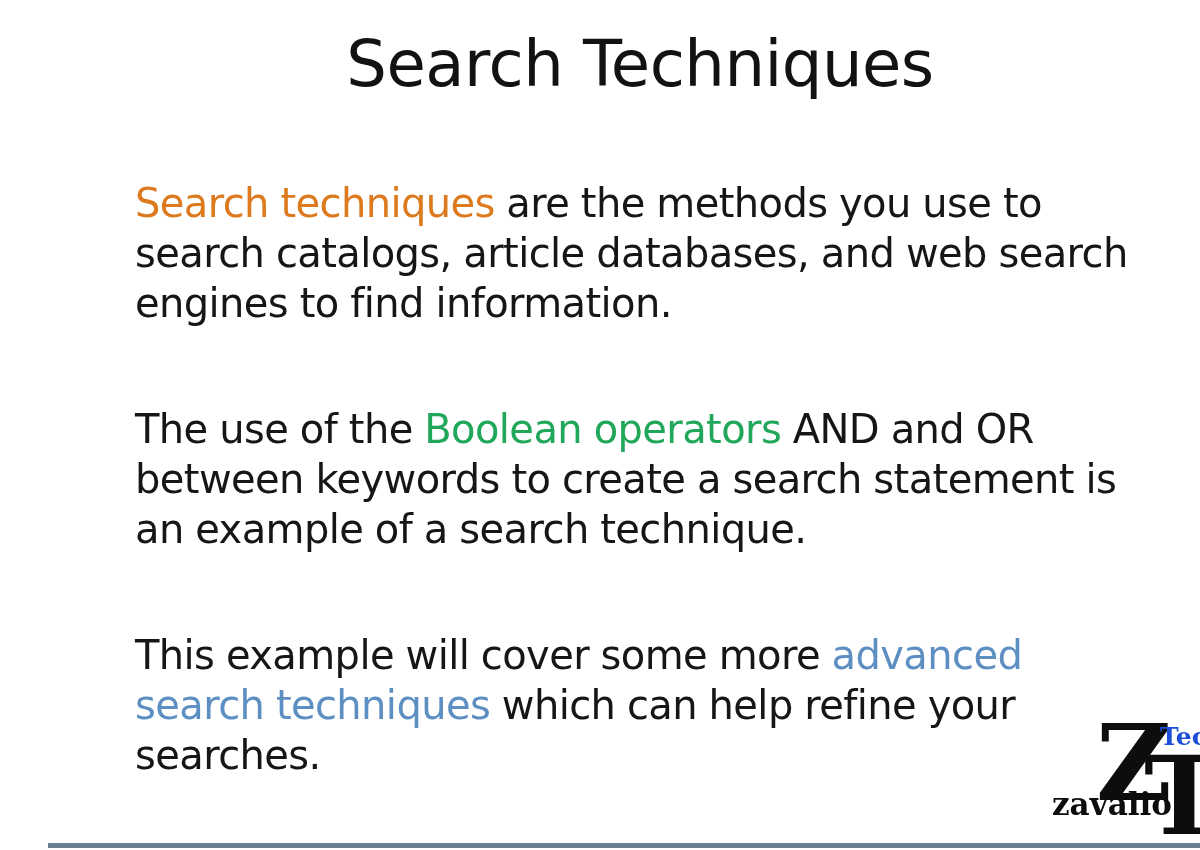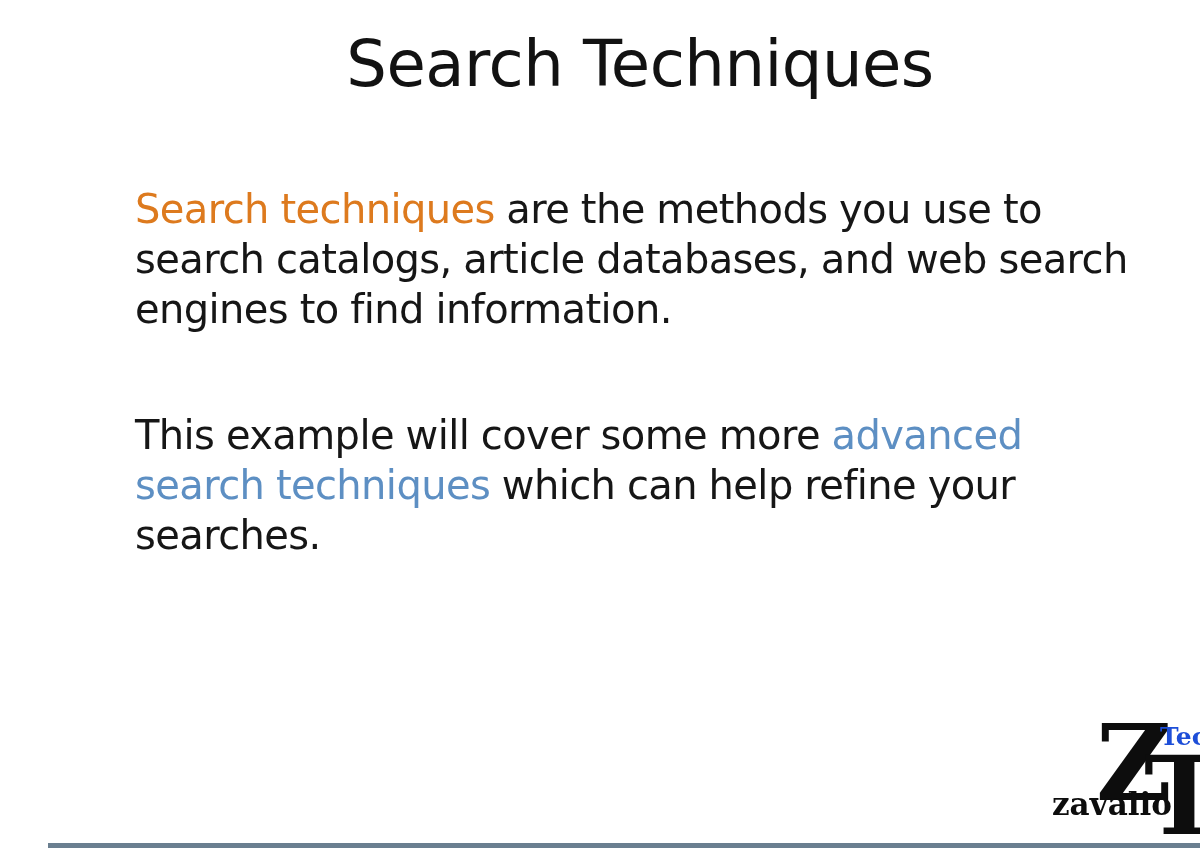--- a/index.html
+++ b/index.html
@@ -30,21 +30,21 @@
     font-family: "DejaVu Sans", sans-serif;
     font-size: 64px;
     font-weight: 400;
     letter-spacing: -0.5px;
     color: #121212;
     line-height: 1.15;
     white-space: nowrap;
   }
   .body-block {
     position: absolute;
-    top: 184px;
+    top: 178px;
     left: 95px;
     width: 1035px;
   }
   .para {
     font-family: "DejaVu Sans", sans-serif;
     font-size: 40px;
     font-weight: 400;
     line-height: 50px;
     color: #161616;
     letter-spacing: -0.6px;
@@ -130,20 +130,23 @@
 <div class="slide">
 
   <div class="slide-title">Search Techniques</div>
 
   <div class="body-block">
 
     <p class="para para-1">
       <span class="hl-orange">Search techniques</span><span> are the methods you use to search catalogs, article databases, and web search engines to find information.</span>
     </p>
 
+    <p class="para para-2">
+      <span>The use of the </span><span class="hl-green">Boolean operators</span><span> AND and OR between keywords to create a search statement is an example of a search technique.</span>
+    </p>
 
     <p class="para para-3">
       <span>This example will cover some more </span><span class="hl-blue">advanced search techniques</span><span> which can help refine your searches.</span>
     </p>
 
   </div>
 
   <div class="logo">
     <span class="logo-z">Z</span>
     <span class="logo-t">T</span>

